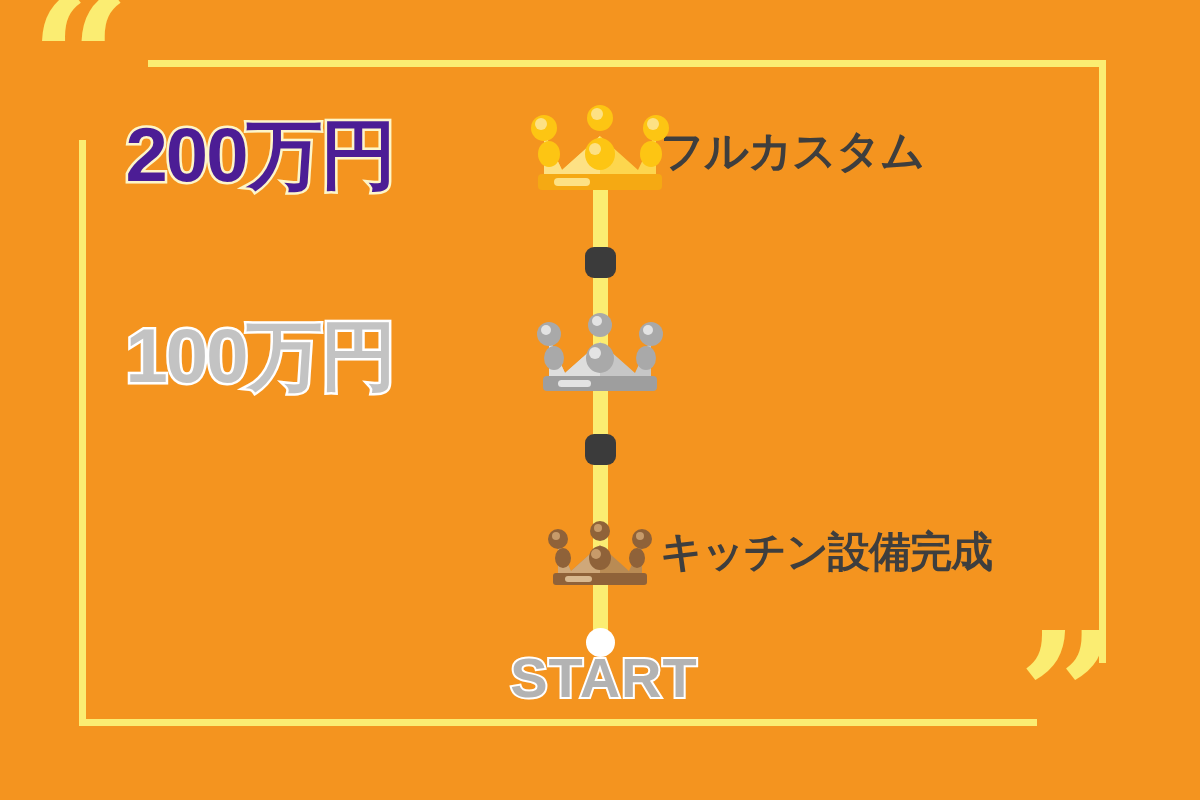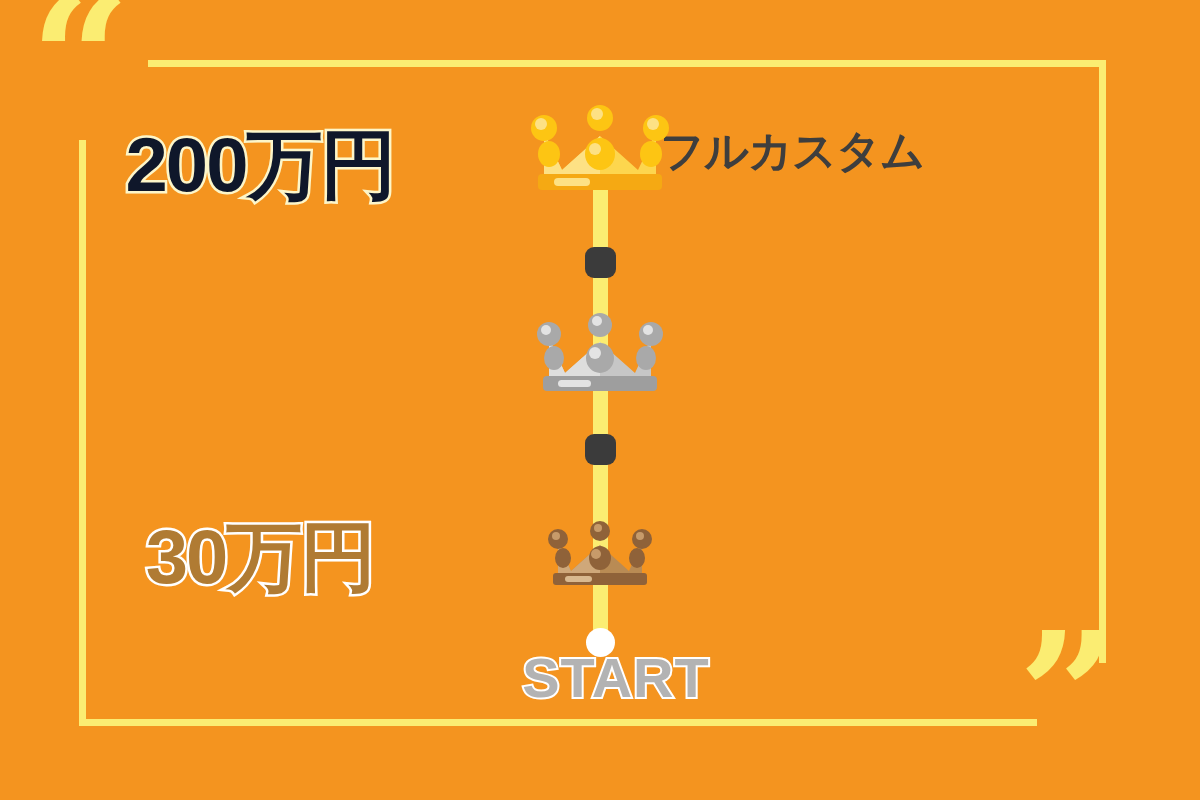--- a/index.html
+++ b/index.html
@@ -82,22 +82,22 @@
     width: 520px;
     text-align: center;
     font-weight: 700;
     font-size: 76px;
     line-height: 1;
     letter-spacing: -2px;
     white-space: nowrap;
     z-index: 5;
   }
   .amount-gold {
-    top: 127px;
-    color: #0f172a;
+    top: 117px;
+    color: #4c1d95;
     -webkit-text-stroke: 5px #fdf6c9;
     paint-order: stroke fill;
   }
   .amount-silver {
     top: 318px;
     color: #c3c3c3;
     -webkit-text-stroke: 5px #ffffff;
     paint-order: stroke fill;
   }
   .amount-bronze {
@@ -120,21 +120,21 @@
     white-space: nowrap;
     z-index: 5;
   }
   .milestone-1 { top: 129px; }
   .milestone-2 { top: 331px; font-size: 42px; }
   .milestone-3 { top: 531px; font-size: 42px; }
 
   
   .start-label {
     position: absolute;
-    left: 456px;
+    left: 444px;
     top: 645px;
     width: 320px;
     text-align: center;
     font-size: 56px;
     font-weight: 700;
     letter-spacing: 1px;
     color: #b3b3b3;
     -webkit-text-stroke: 4px #ffffff;
     paint-order: stroke fill;
     z-index: 5;
@@ -183,20 +183,21 @@
       <circle cx="67" cy="53" r="6" fill="#fde184"></circle>
       <ellipse cx="21" cy="58" rx="11" ry="13" fill="#fdc513"></ellipse>
       <ellipse cx="123" cy="58" rx="11" ry="13" fill="#fdc513"></ellipse>
       <rect x="10" y="78" width="124" height="16" rx="4" fill="#f5a913"></rect>
       <rect x="26" y="82" width="36" height="8" rx="4" fill="#fde184"></rect>
     </svg>
   </div>
 
   <div class="milestone milestone-1">フルカスタム</div>
 
+  <div class="amount amount-silver">100万円</div>
 
   <div class="crown crown-silver">
     <svg viewBox="0 0 132 90" width="132" height="90" xmlns="http://www.w3.org/2000/svg">
       <path d="M15 33 L31 68 L66 37 L101 68 L117 33 L117 77 L15 77 Z" fill="#c6c6c6"></path>
       <path d="M15 33 L31 68 L66 37 L66 77 L15 77 Z" fill="#dededd"></path>
       <circle cx="15" cy="29" r="12" fill="#a9a9a9"></circle>
       <circle cx="12" cy="25" r="5" fill="#e3e3e3"></circle>
       <circle cx="117" cy="29" r="12" fill="#a9a9a9"></circle>
       <circle cx="114" cy="25" r="5" fill="#e3e3e3"></circle>
       <circle cx="66" cy="20" r="12" fill="#a9a9a9"></circle>
@@ -204,37 +205,37 @@
       <ellipse cx="66" cy="53" rx="14" ry="15" fill="#a9a9a9"></ellipse>
       <circle cx="61" cy="48" r="6" fill="#e3e3e3"></circle>
       <ellipse cx="20" cy="53" rx="10" ry="12" fill="#a9a9a9"></ellipse>
       <ellipse cx="112" cy="53" rx="10" ry="12" fill="#a9a9a9"></ellipse>
       <rect x="9" y="71" width="114" height="15" rx="4" fill="#9e9e9e"></rect>
       <rect x="24" y="75" width="33" height="7" rx="3.5" fill="#e3e3e3"></rect>
     </svg>
   </div>
 
 
-  <div class="amount amount-bronze">30万円</div>
 
   <div class="crown crown-bronze">
     <svg viewBox="0 0 108 74" width="108" height="74" xmlns="http://www.w3.org/2000/svg">
       <path d="M12 27 L25 56 L54 30 L83 56 L96 27 L96 63 L12 63 Z" fill="#b98b54"></path>
       <path d="M12 27 L25 56 L54 30 L54 63 L12 63 Z" fill="#cfa87a"></path>
       <circle cx="12" cy="24" r="10" fill="#8f6239"></circle>
       <circle cx="10" cy="21" r="4" fill="#c79b6a"></circle>
       <circle cx="96" cy="24" r="10" fill="#8f6239"></circle>
       <circle cx="94" cy="21" r="4" fill="#c79b6a"></circle>
       <circle cx="54" cy="16" r="10" fill="#8f6239"></circle>
       <circle cx="52" cy="13" r="4" fill="#c79b6a"></circle>
       <ellipse cx="54" cy="43" rx="11" ry="12" fill="#8f6239"></ellipse>
       <circle cx="50" cy="39" r="5" fill="#c79b6a"></circle>
       <ellipse cx="17" cy="43" rx="8" ry="10" fill="#8f6239"></ellipse>
       <ellipse cx="91" cy="43" rx="8" ry="10" fill="#8f6239"></ellipse>
       <rect x="7" y="58" width="94" height="12" rx="3" fill="#8f6239"></rect>
       <rect x="19" y="61" width="27" height="6" rx="3" fill="#d9b98f"></rect>
     </svg>
   </div>
 
+  <div class="milestone milestone-3">キッチン設備完成</div>
 
   <div class="start-label">START</div>
 
 </div>
 
 </body></html>

